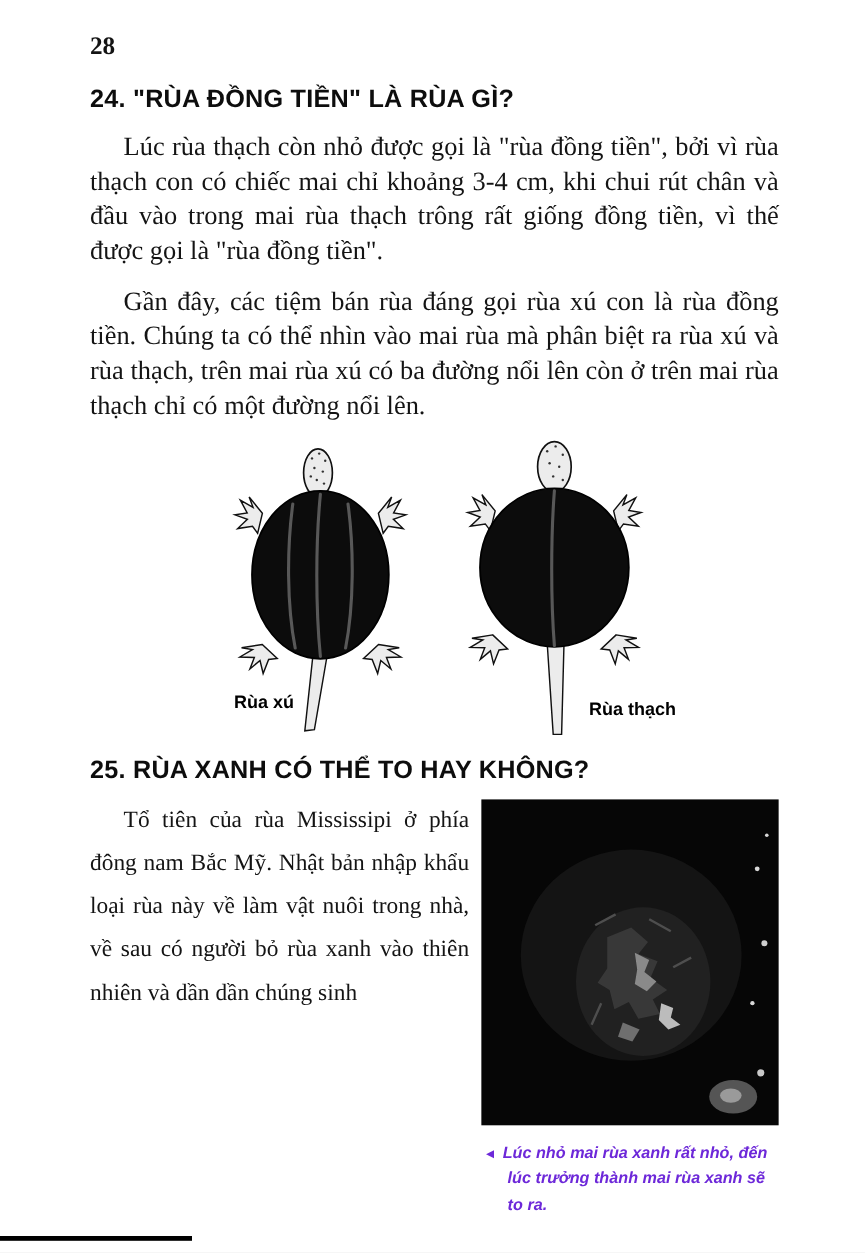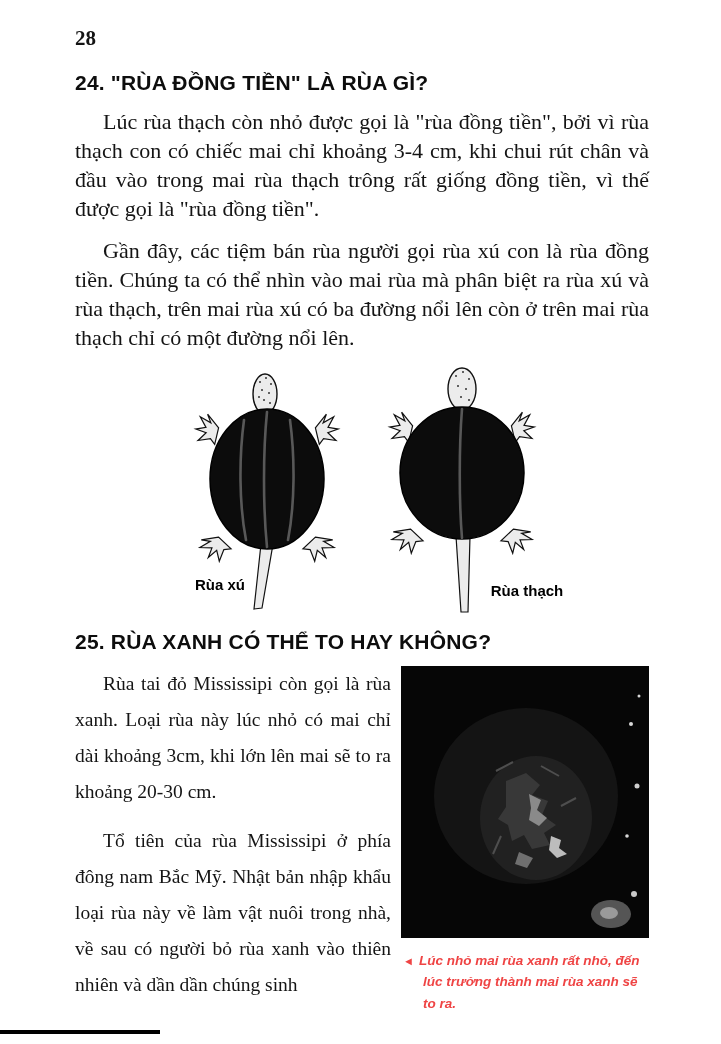--- a/index.html
+++ b/index.html
@@ -57,21 +57,21 @@
   .two-col{display:flex;gap:10px;margin-top:6px;}
   .col-text{flex:0 0 316px;}
   .col-text p.body-par{font-size:19.5px;line-height:36px;}
   .col-photo{width:248px;}
   .photo-frame{width:248px;height:272px;line-height:0;}
   .photo-caption{
     margin:12px 0 0 2px;
     font-family:"Liberation Sans", sans-serif;
     font-style:italic;font-weight:700;
     font-size:13.5px;line-height:1.58;
-    color:#ef4444;
+    color:#6d28d9;
     padding-left:20px;text-indent:-20px;
   }
   .cap-arrow{font-style:normal;font-size:11px;margin-right:5px;}
 
   
   .bottom-rule{
     position:absolute;left:0;bottom:10px;
     width:160px;height:4px;background:#000;
   }
 </style>
@@ -80,21 +80,21 @@
 
 <div class="page">
 
   <div class="header">
     <span class="page-num">28</span>
   </div>
 
   <section>
     <h2 class="sec-heading">24. "RÙA ĐỒNG TIỀN" LÀ RÙA GÌ?</h2>
     <p class="body-par">Lúc rùa thạch còn nhỏ được gọi là "rùa đồng tiền", bởi vì rùa thạch con có chiếc mai chỉ khoảng 3-4 cm, khi chui rút chân và đầu vào trong mai rùa thạch trông rất giống đồng tiền, vì thế được gọi là "rùa đồng tiền".</p>
-    <p class="body-par">Gần đây, các tiệm bán rùa người gọi rùa xú con là rùa đồng tiền. Chúng ta có thể nhìn vào mai rùa mà phân biệt ra rùa xú và rùa thạch, trên mai rùa xú có ba đường nổi lên còn ở trên mai rùa thạch chỉ có một đường nổi lên.</p>
+    <p class="body-par">Gần đây, các tiệm bán rùa đáng gọi rùa xú con là rùa đồng tiền. Chúng ta có thể nhìn vào mai rùa mà phân biệt ra rùa xú và rùa thạch, trên mai rùa xú có ba đường nổi lên còn ở trên mai rùa thạch chỉ có một đường nổi lên.</p>
 
     <figure class="turtle-figure">
       <svg viewBox="0 0 440 252" width="440" height="252" aria-hidden="true">
         <defs>
           <path id="claw" d="M0,4 L-15,-5 L-9,2 L-21,0 L-12,8 L-21,13 L-10,13 L-15,23 L-4,17 L2,21 Z"></path>
         </defs>
 
         <g>
           <use href="#claw" class="limb" transform="translate(78,62) rotate(20)"></use>
           <use href="#claw" class="limb" transform="translate(172,62) scale(-1,1) rotate(20)"></use>
@@ -138,21 +138,20 @@
         <text class="fig-label" x="385" y="234" text-anchor="middle">Rùa thạch</text>
       </svg>
     </figure>
   </section>
 
   <section>
     <h2 class="sec-heading">25. RÙA XANH CÓ THỂ TO HAY KHÔNG?</h2>
 
     <div class="two-col">
       <div class="col-text">
-        <p class="body-par">Rùa tai đỏ Mississipi còn gọi là rùa xanh. Loại rùa này lúc nhỏ có mai chỉ dài khoảng 3cm, khi lớn lên mai sẽ to ra khoảng 20-30 cm.</p>
         <p class="body-par">Tổ tiên của rùa Mississipi ở phía đông nam Bắc Mỹ. Nhật bản nhập khẩu loại rùa này về làm vật nuôi trong nhà, về sau có người bỏ rùa xanh vào thiên nhiên và dần dần chúng sinh</p>
       </div>
 
       <div class="col-photo">
         <div class="photo-frame">
           <svg viewBox="0 0 248 272" width="248" height="272" aria-hidden="true">
             <rect width="248" height="272" fill="#060606"></rect>
             <ellipse cx="125" cy="130" rx="92" ry="88" fill="#141414"></ellipse>
             <ellipse cx="135" cy="152" rx="56" ry="62" fill="#212121"></ellipse>
             <path d="M105,115 l20,-8 l14,12 l-8,10 l16,6 l-6,14 l14,10 l-12,8 l6,12 l-18,4 l-8,-14 l-12,6 l-4,-16 l-10,-6 l8,-12 z" fill="#383838"></path>

